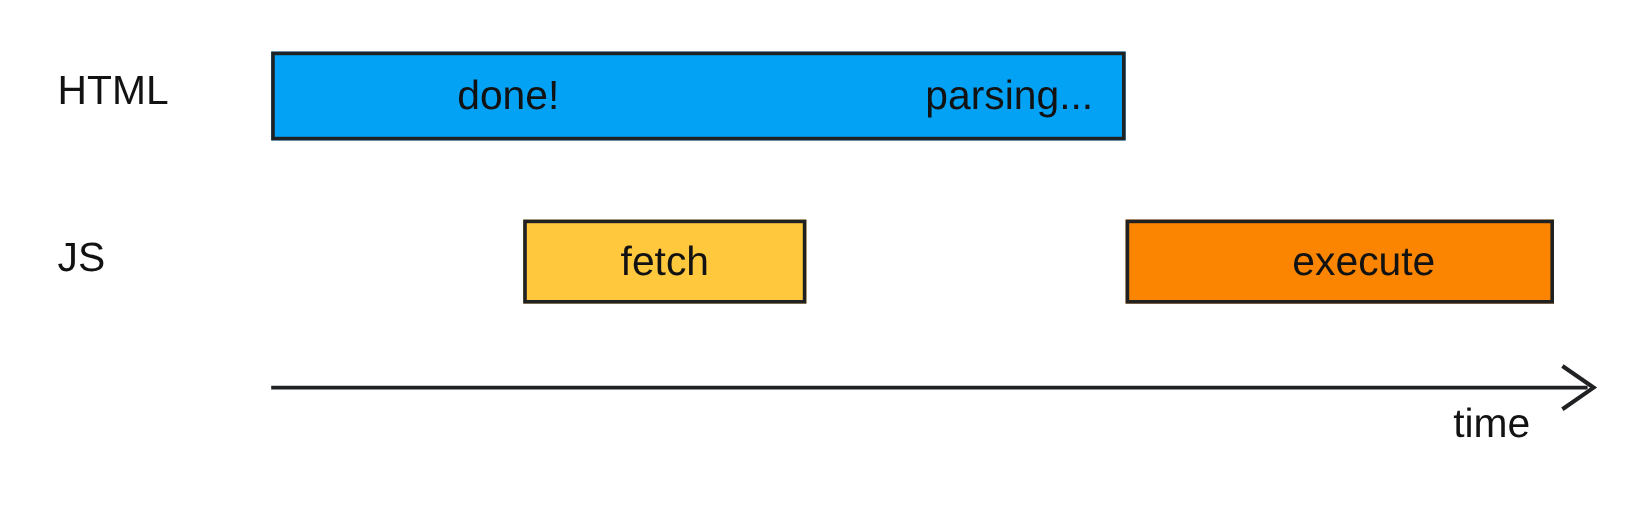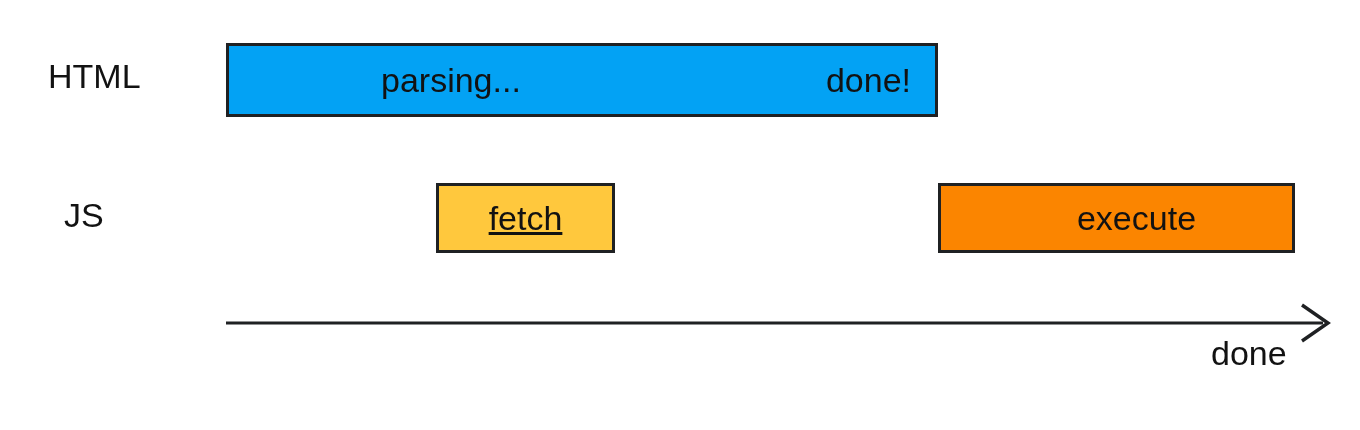--- a/index.html
+++ b/index.html
@@ -19,21 +19,21 @@
   .row-label {
     position: absolute;
     left: 48px;
     font-size: 34px;
     line-height: 34px;
     font-weight: 400;
     color: var(--text, #121212);
     white-space: nowrap;
   }
   #html-row-label { top: 59px; text-align: right; }
-  #js-row-label   { top: 198px; margin-left: 16px; }
+  #js-row-label   { top: 198px; }
 
   .bar {
     position: absolute;
     box-sizing: border-box;
     border: 3px solid var(--border, #1f2123);
     display: flex;
     align-items: center;
     font-size: 34px;
     line-height: 34px;
     white-space: nowrap;
@@ -44,25 +44,24 @@
     width: 712px;
     height: 74px;
     background: var(--parsing, #03a2f4);
     justify-content: space-between;
     padding-left: 152px;
     padding-right: 24px;
   }
   #fetch-bar {
     left: 436px;
     top: 183px;
-    width: 179px;
+    width: 236px;
     height: 70px;
     background: var(--fetch, #ffc83d);
     justify-content: center;
-    text-decoration: underline;
   }
   #execute-bar {
     left: 938px;
     top: 183px;
     width: 357px;
     height: 70px;
     background: var(--execute, #fb8500);
     justify-content: center;
     padding-left: 40px;
   }
@@ -89,34 +88,34 @@
   }
 </style>
 </head>
 <body>
 
 <div id="canvas">
 
   <div class="row-label" id="html-row-label">HTML</div>
 
   <div class="bar" id="parsing-bar">
+    <span>done!</span>
     <span>parsing...</span>
-    <span>done!</span>
   </div>
 
   <div class="row-label" id="js-row-label">JS</div>
 
   <div class="bar" id="fetch-bar">
     <span>fetch</span>
   </div>
 
   <div class="bar" id="execute-bar">
     <span>execute</span>
   </div>
 
   <svg id="time-axis" viewBox="0 0 1360 430" xmlns="http://www.w3.org/2000/svg">
     <line x1="226" y1="323" x2="1323" y2="323" stroke-width="3"></line>
     <path d="M 1302 305 L 1328 323 L 1302 341" stroke-width="3.4"></path>
   </svg>
 
-  <div id="time-label">done</div>
+  <div id="time-label">time</div>
 
 </div>
 
 </body></html>

